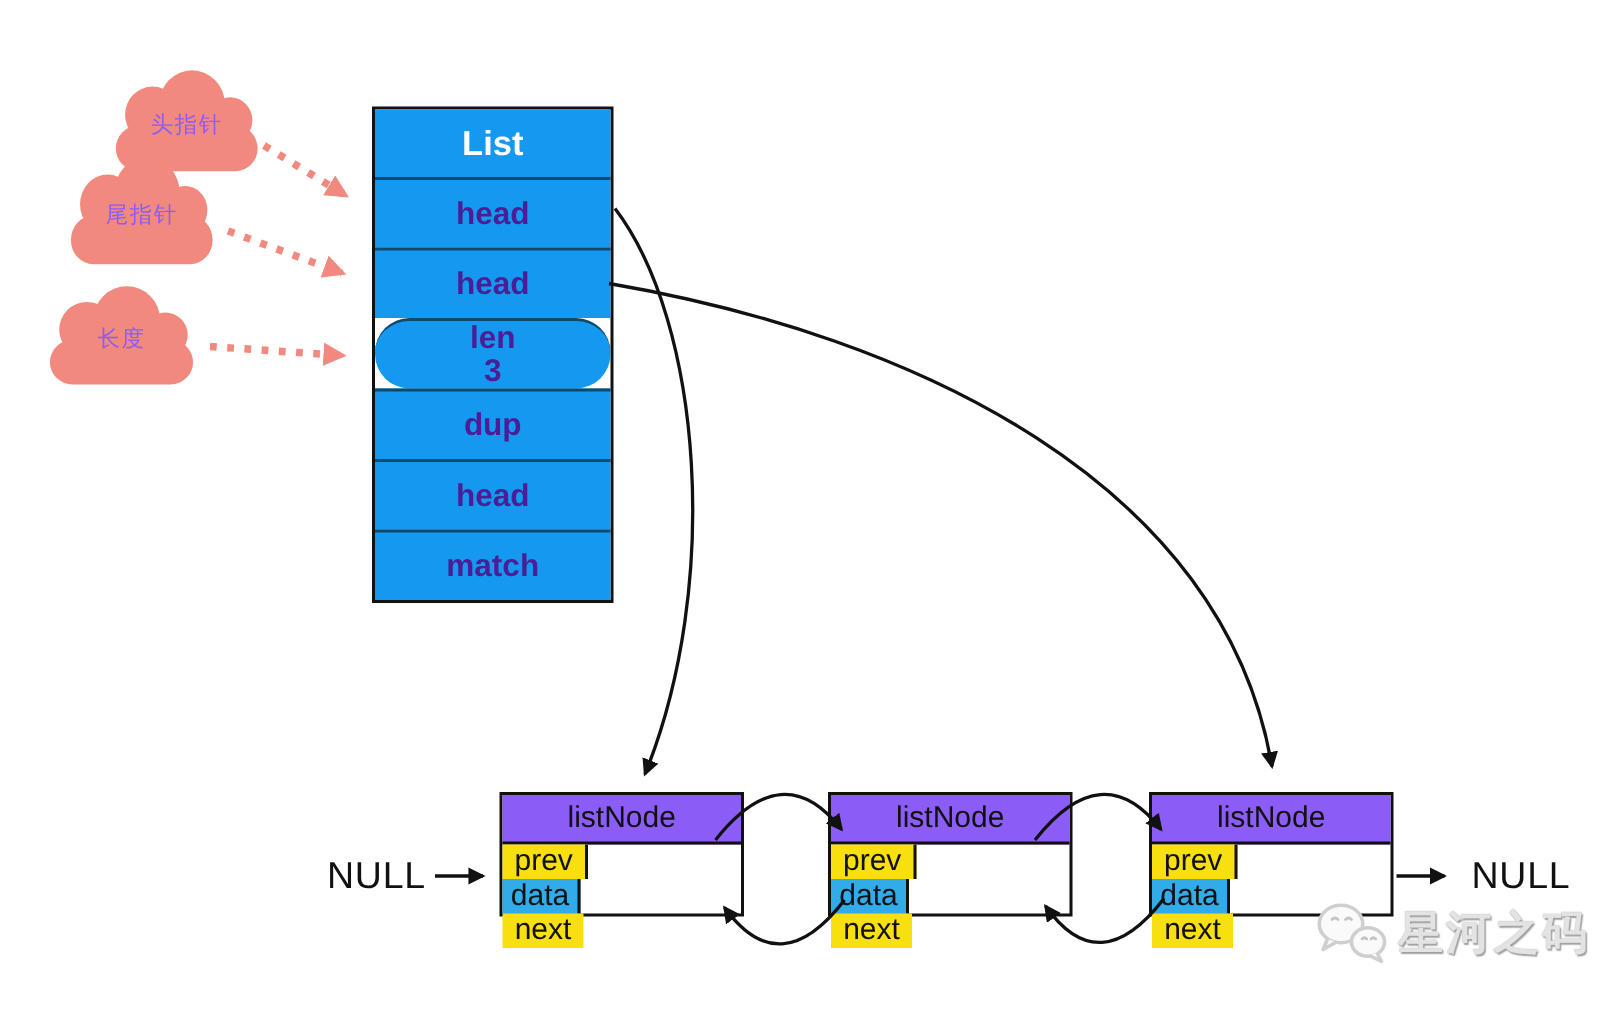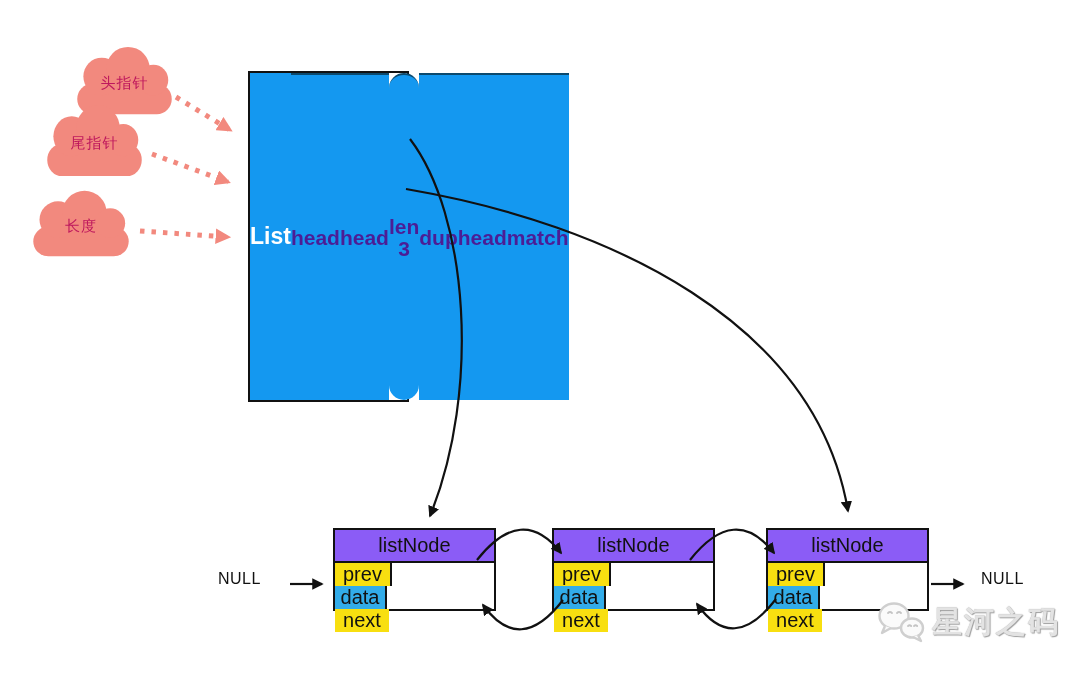--- a/index.html
+++ b/index.html
@@ -5,26 +5,26 @@
   html,body{margin:0;padding:0;background:#fff;}
   #canvas{
     position:relative;width:1080px;height:673px;background:#ffffff;
     font-family:"Liberation Sans",sans-serif;overflow:hidden;
   }
   
   .cloud{position:absolute;}
   .cloud svg{position:absolute;left:0;top:0;width:100%;height:100%;}
   .cloud .cloud-label{
     position:absolute;left:0;right:0;top:50%;transform:translateY(-38%);
-    text-align:center;color:#be185d;font-size:15px;letter-spacing:1px;font-weight:500;
+    text-align:center;color:#8b5cf6;font-size:15px;letter-spacing:1px;font-weight:500;
   }
   
   .list-table{
     position:absolute;left:248px;top:71px;width:157px;height:327px;
-    border:2px solid #111;display:flex;flex-direction:row;
+    border:2px solid #111;display:flex;flex-direction:column;
   }
   .list-row{
     flex:1;background:#1498F0;display:flex;align-items:center;justify-content:center;
     border-top:2px solid #0c4a6e;font-weight:bold;font-size:21px;color:#4c1d95;
   }
   .list-row:first-child{border-top:none;}
   .list-row.title{color:#ffffff;font-size:23px;}
   .list-row.stacked{flex-direction:column;line-height:1.02;border-radius:23px;}
   
   .node{position:absolute;width:159px;border:2px solid #111;}
@@ -37,21 +37,21 @@
   .node-cell{
     display:flex;align-items:center;justify-content:center;
     font-size:20px;color:#111;border-right:2px solid #111;
   }
   .node-cell:last-child{border-right:none;}
   .cell-prev{width:34.5%;background:#F8DF10;}
   .cell-data{width:31.5%;background:#32ACE9;}
   .cell-next{width:34%;background:#F8DF10;}
   
   .null-label{
-    position:absolute;font-size:16px;color:#111;font-weight:500;letter-spacing:0.5px;
+    position:absolute;font-size:25px;color:#111;font-weight:500;letter-spacing:0.5px;
   }
   
   #arrows{position:absolute;left:0;top:0;width:1080px;height:673px;pointer-events:none;}
   
   .watermark{
     position:absolute;left:876px;top:601px;display:flex;align-items:center;gap:6px;
   }
   .watermark-text{
     font-size:30px;font-weight:bold;color:#e3e3e3;letter-spacing:2px;
     text-shadow:0 0 1px #a8a8a8,1px 1px 1px #9e9e9e;

